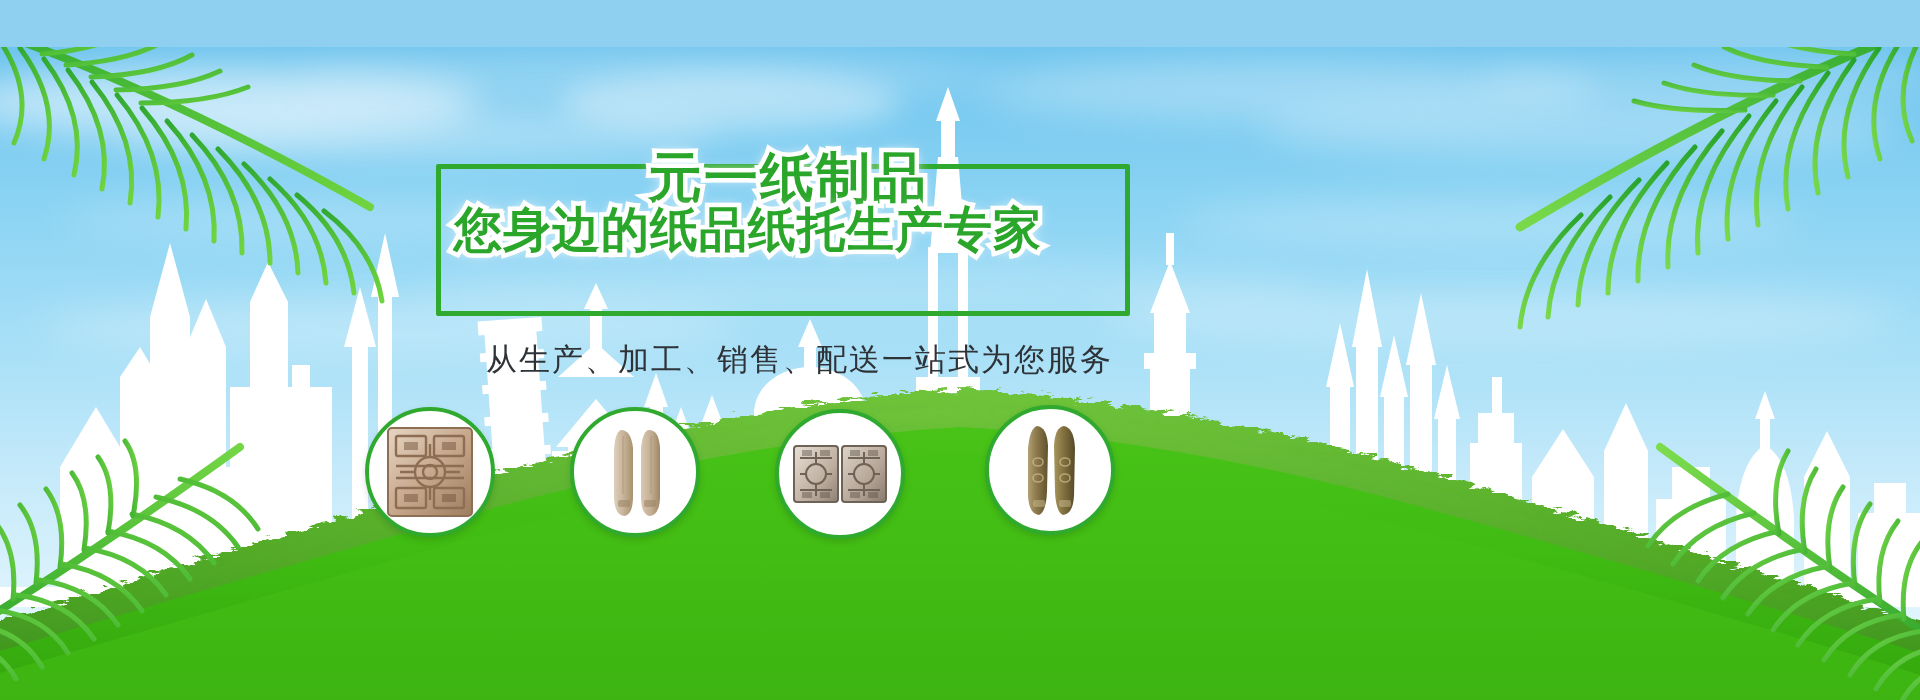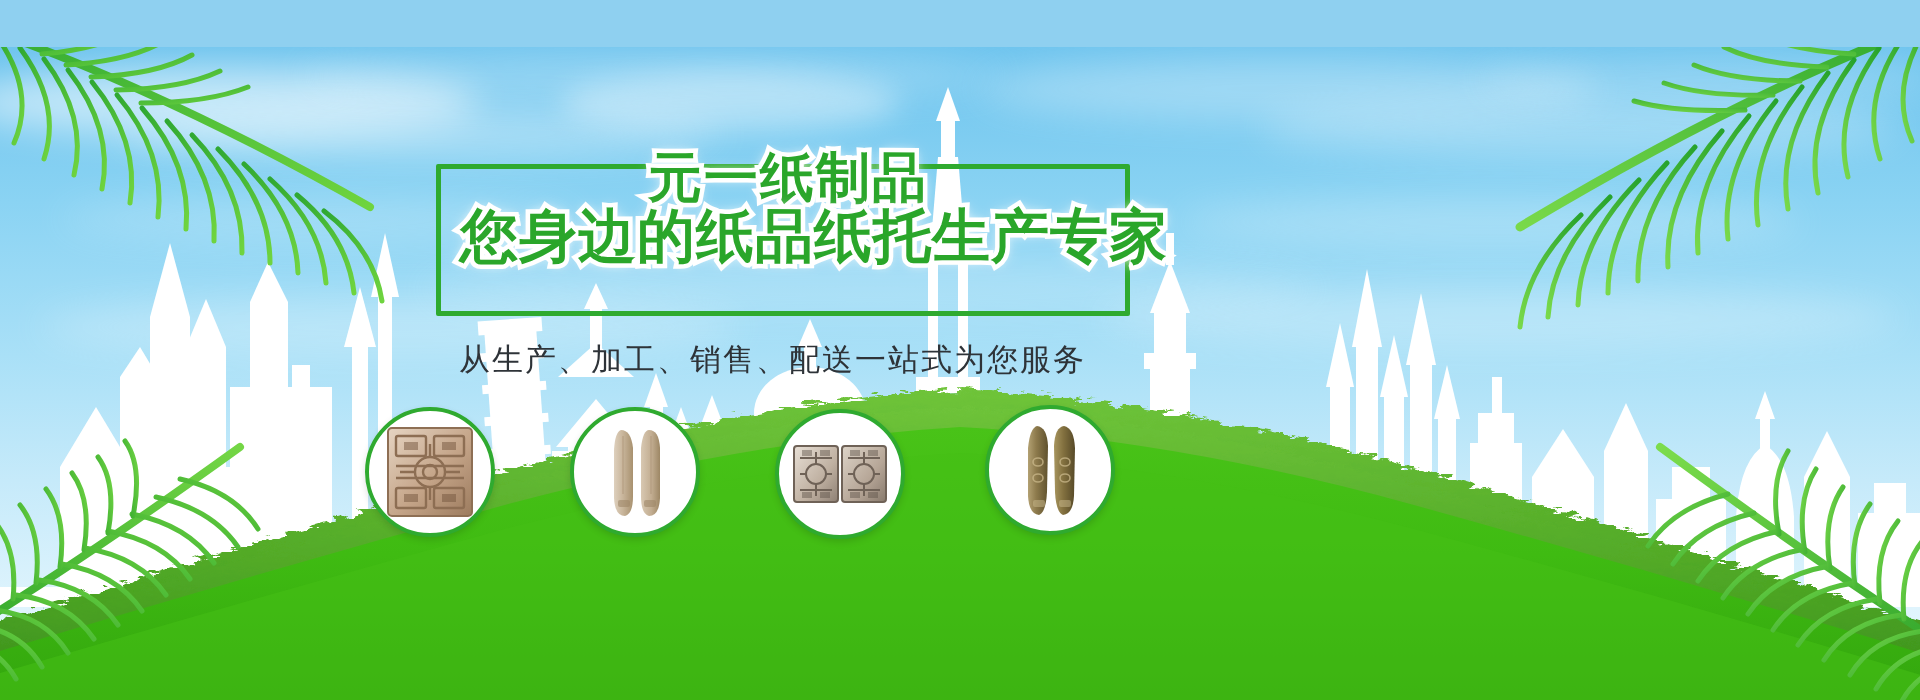--- a/index.html
+++ b/index.html
@@ -63,24 +63,24 @@
     font-weight:bold;color:#2aa62a;
     letter-spacing:2px;
     white-space:nowrap;
     -webkit-text-stroke:9px #ffffff;
     paint-order:stroke fill;
     text-shadow:
       0 0 10px rgba(255,255,255,.95),
       0 0 16px rgba(255,255,255,.8);
   }
   .title1{left:212px;top:0px;font-size:54px;}
-  .title2{left:24px;top:56px;font-size:58px;letter-spacing:1px;text-align:right;}
+  .title2{left:18px;top:56px;font-size:48px;letter-spacing:1px;text-align:right;}
 
   .subtitle{
-    position:absolute;left:459px;top:292px;width:620px;
+    position:absolute;left:486px;top:292px;width:620px;
     font-family:"DejaVu Sans","Liberation Sans",sans-serif;
     font-size:31px;color:#2e3338;letter-spacing:2px;white-space:nowrap;
     font-weight:400;
   }
 
   
   .circles{position:absolute;left:0;top:0;width:1920px;height:700px;}
   .circle{
     position:absolute;
     width:130px;height:130px;border-radius:50%;

